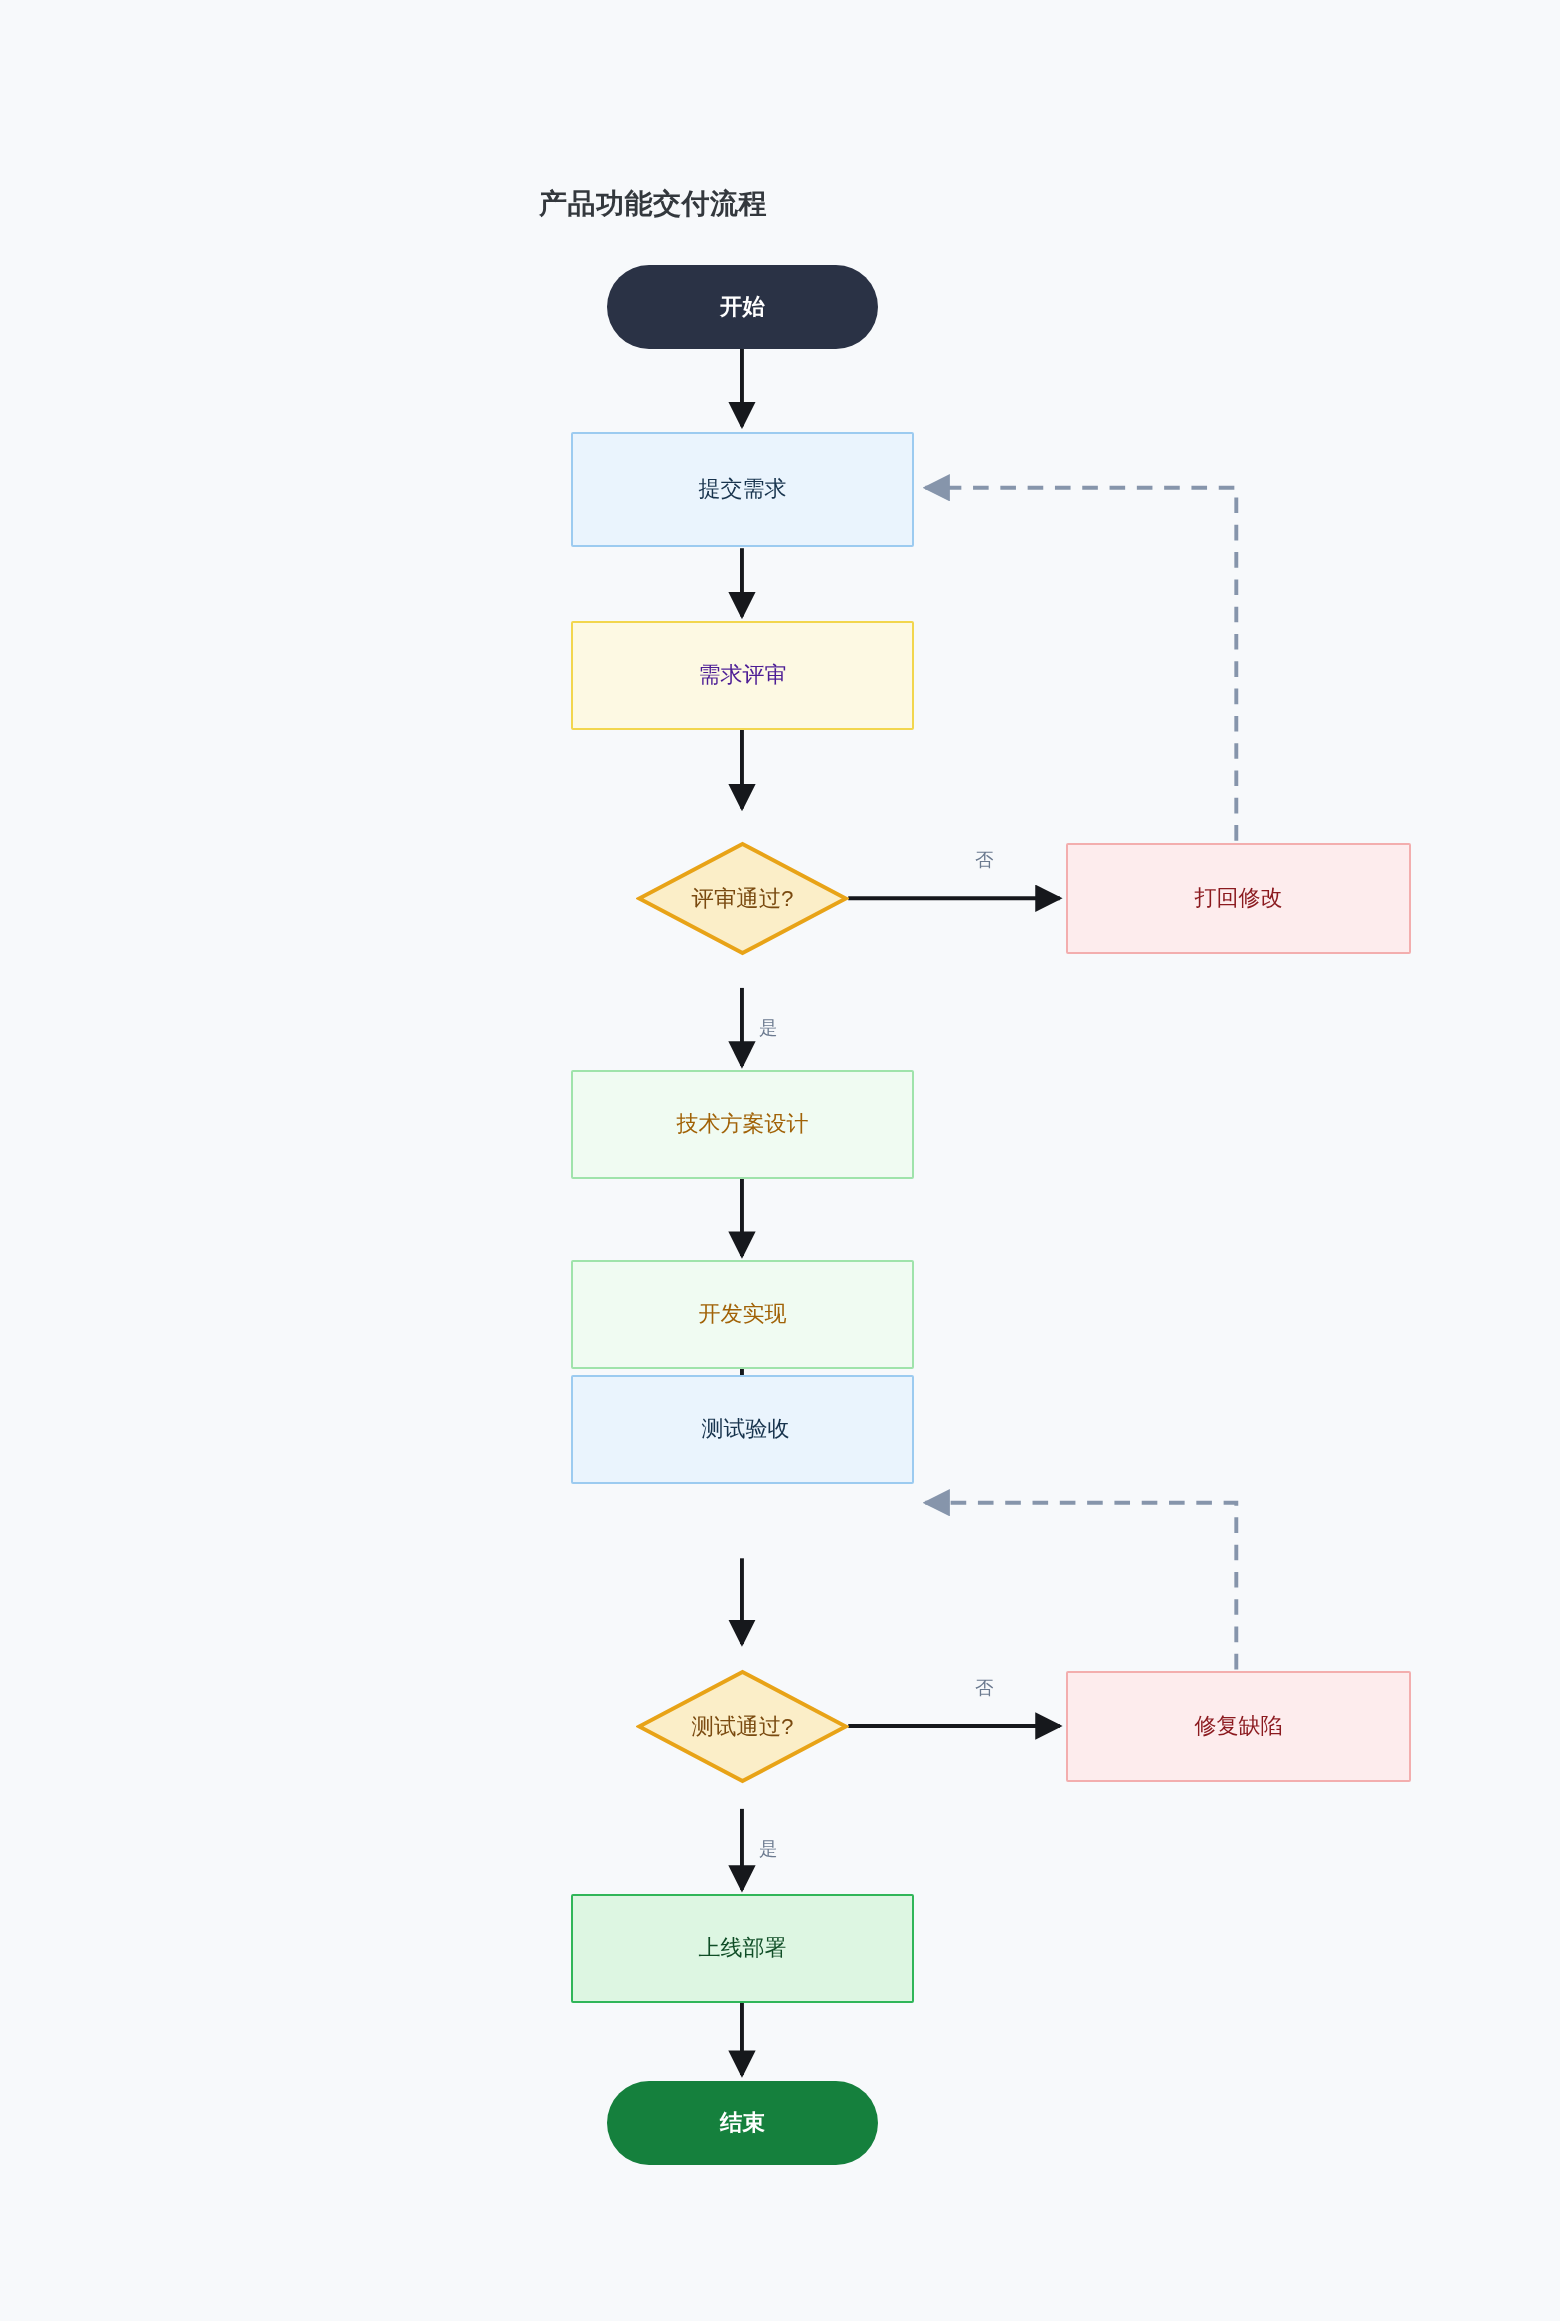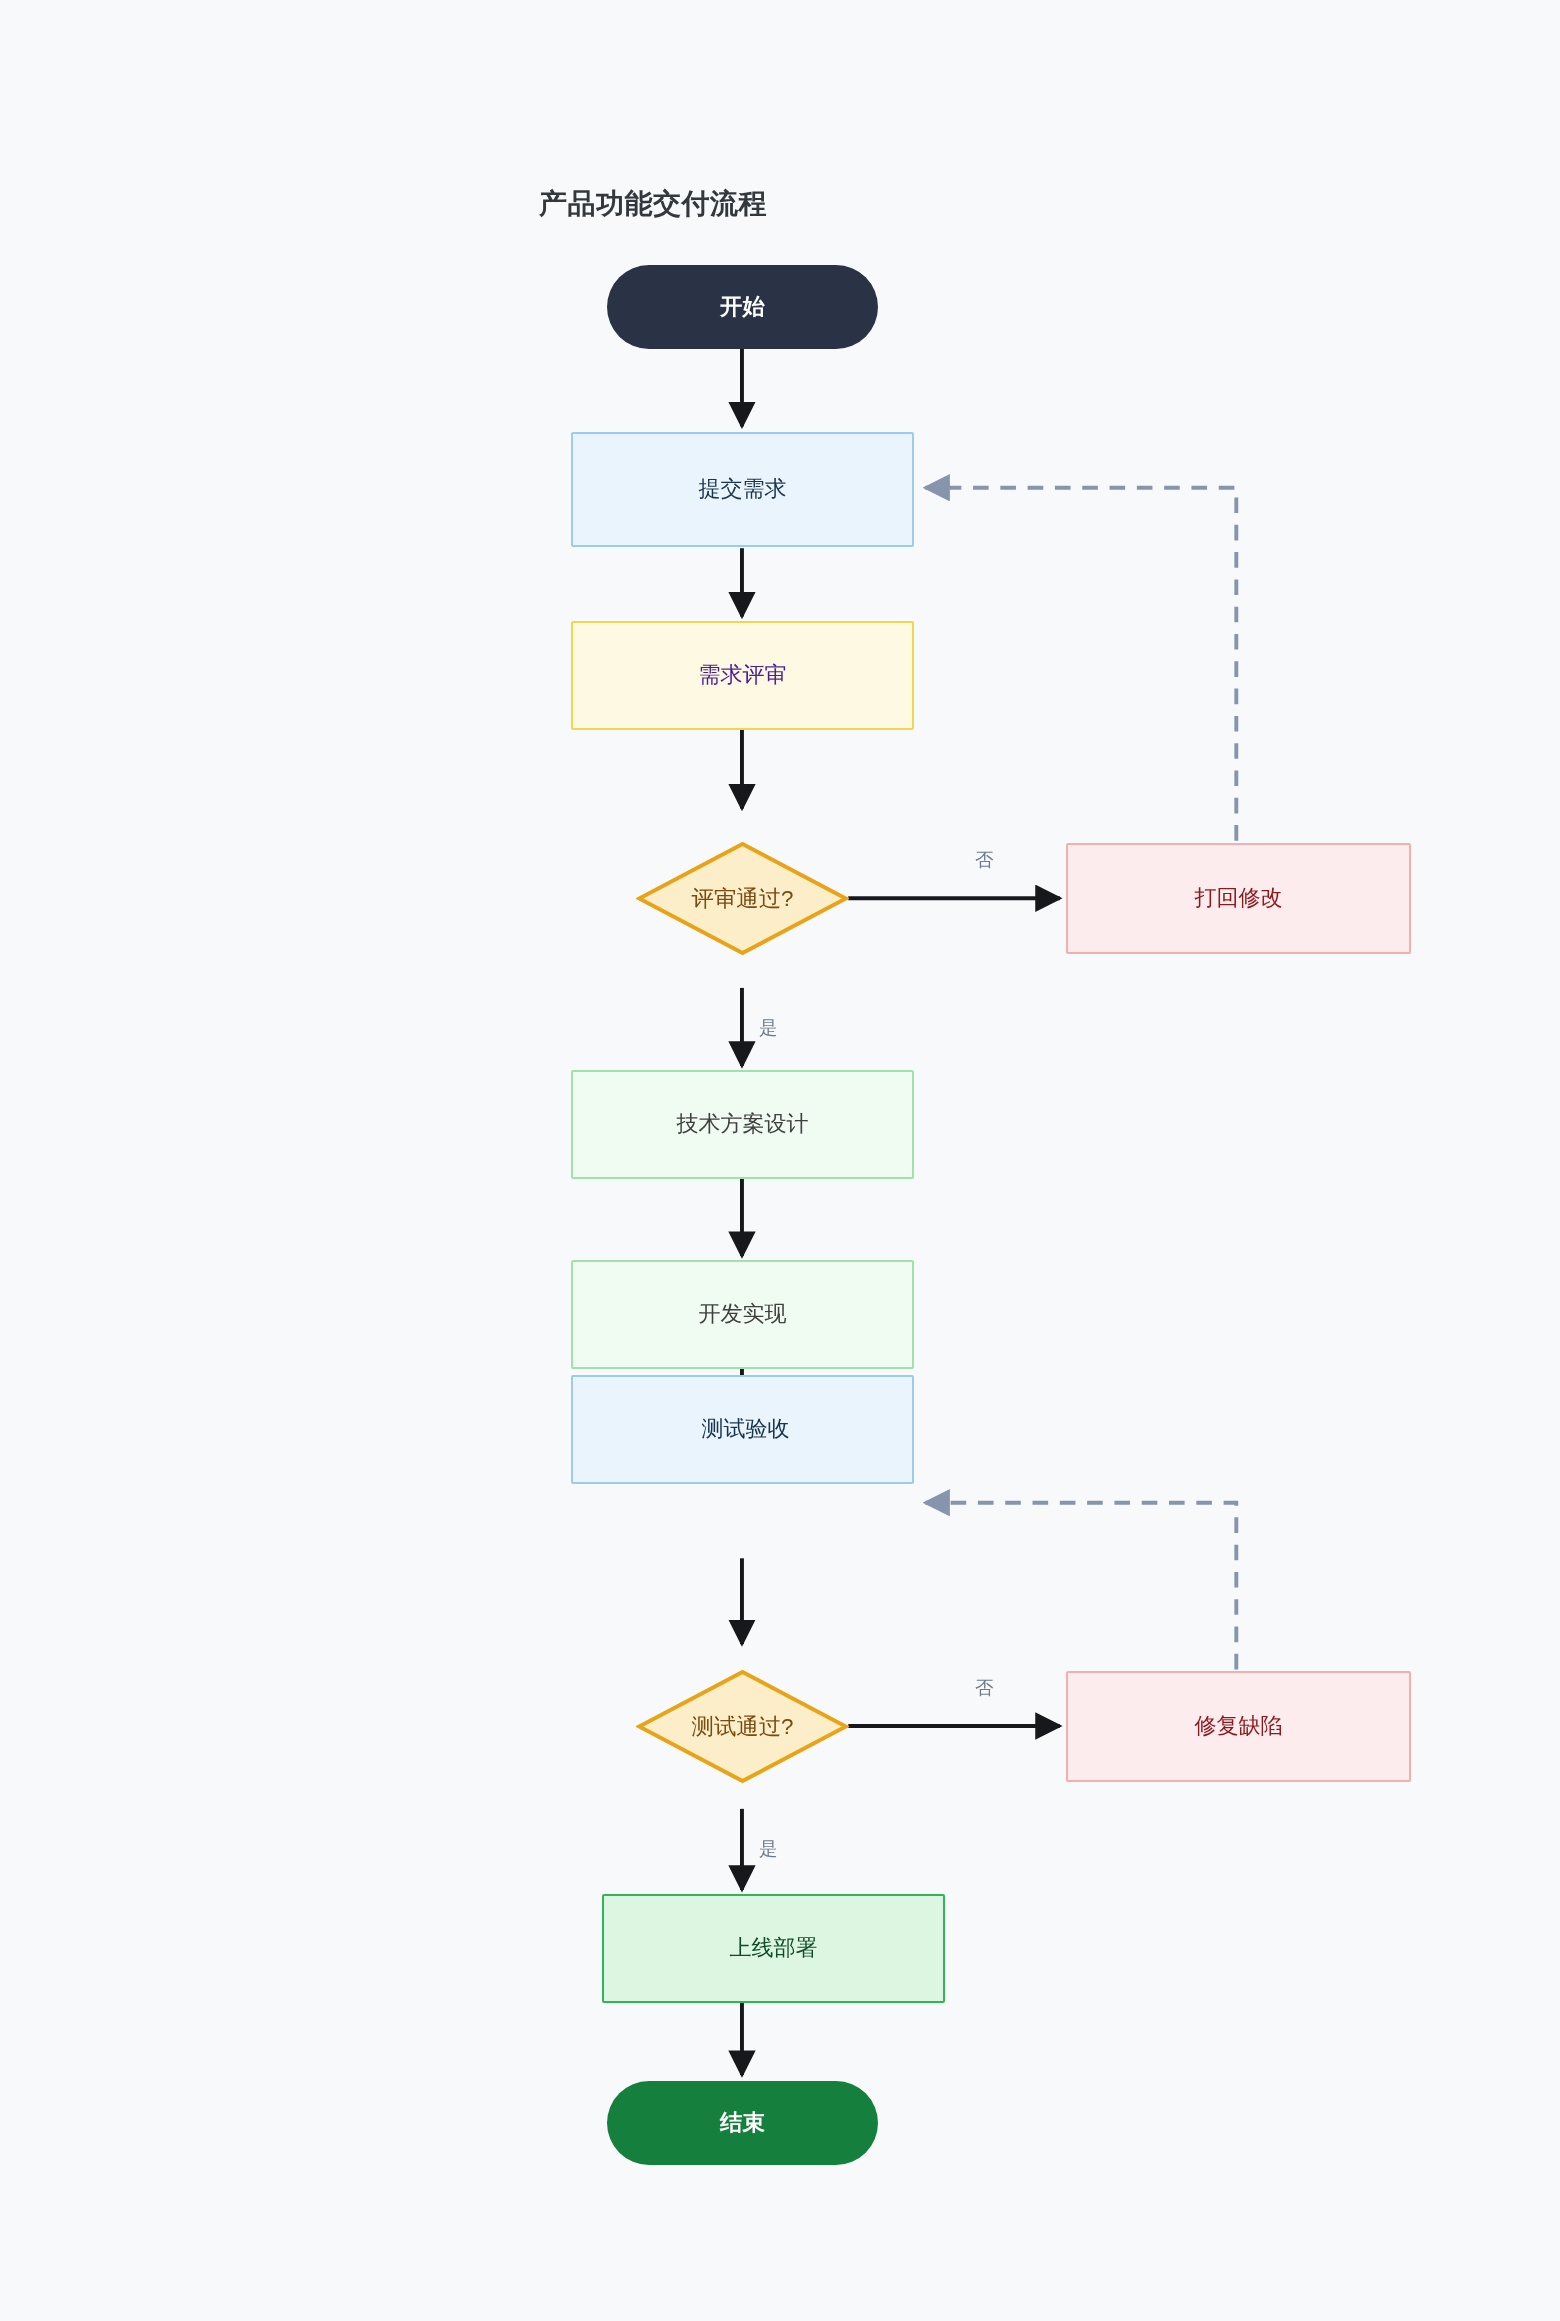--- a/index.html
+++ b/index.html
@@ -69,21 +69,21 @@
     color: #17334d;
   }
   .n-yellow {
     background: #fdf9e3;
     border-color: #f2d64e;
     color: #4c1d95;
   }
   .n-green {
     background: #f0fbf2;
     border-color: #9fe3ab;
-    color: #404040;
+    color: #a16207;
   }
   .n-green-strong {
     background: #ddf6e2;
     border-color: #30b659;
     color: #0f4d26;
   }
   .n-red {
     background: #fdeced;
     border-color: #f3aeae;
     color: #8b1a1f;
@@ -196,21 +196,21 @@
     <svg width="213" height="115" viewBox="0 0 218 118" xmlns="http://www.w3.org/2000/svg">
       <polygon points="109,3 215,59 109,115 3,59" fill="#fbeec8" stroke="#e8a317" stroke-width="4"></polygon>
     </svg>
     <span class="dia-label">测试通过?</span>
   </div>
 
   <div class="node node-process n-red" style="left:1066px; top:1671px; width:345px; height:111px;">
     <span>修复缺陷</span>
   </div>
 
-  <div class="node node-process n-green-strong" style="left:571px; top:1894px; width:343px; height:109px;margin-left:31px;">
+  <div class="node node-process n-green-strong" style="left:571px; top:1894px; width:343px; height:109px;">
     <span>上线部署</span>
   </div>
 
   <div class="node node-terminal node-end" style="left:607px; top:2081px; width:271px; height:84px;">
     <span>结束</span>
   </div>
 
   <div class="edge-label" style="left:975px; top:847px;">否</div>
 
   <div class="edge-label" style="left:759px; top:1015px;">是</div>

